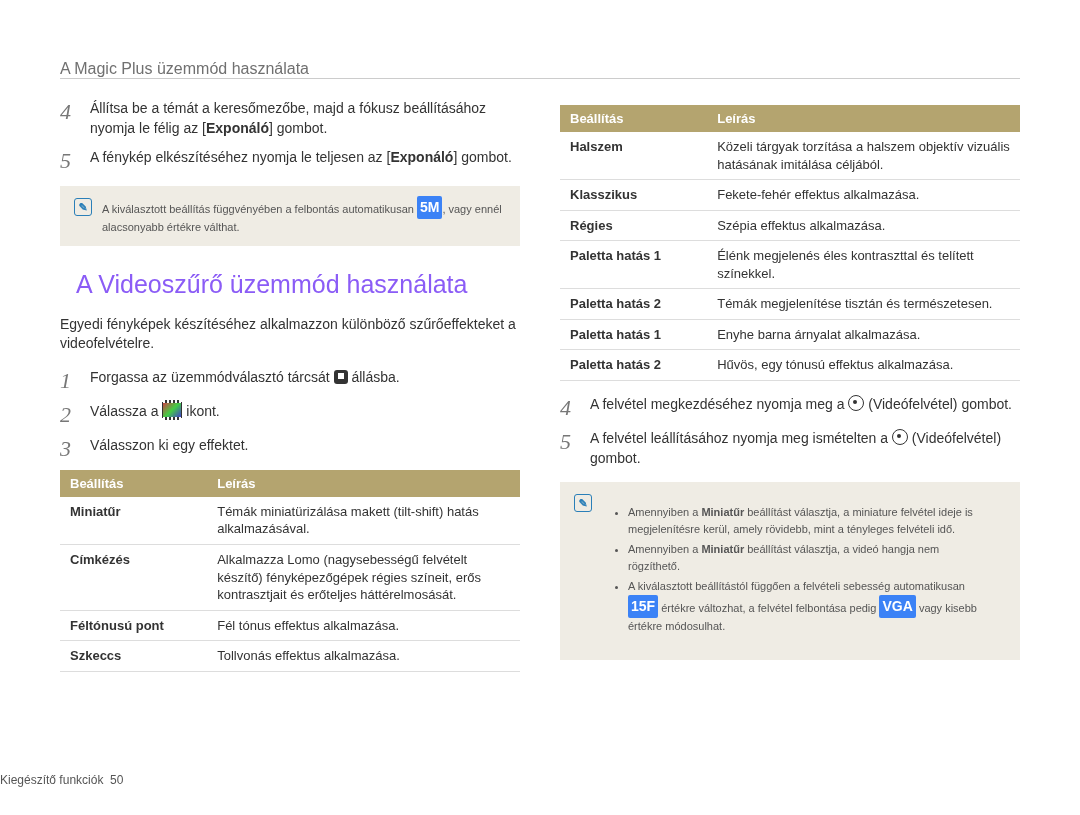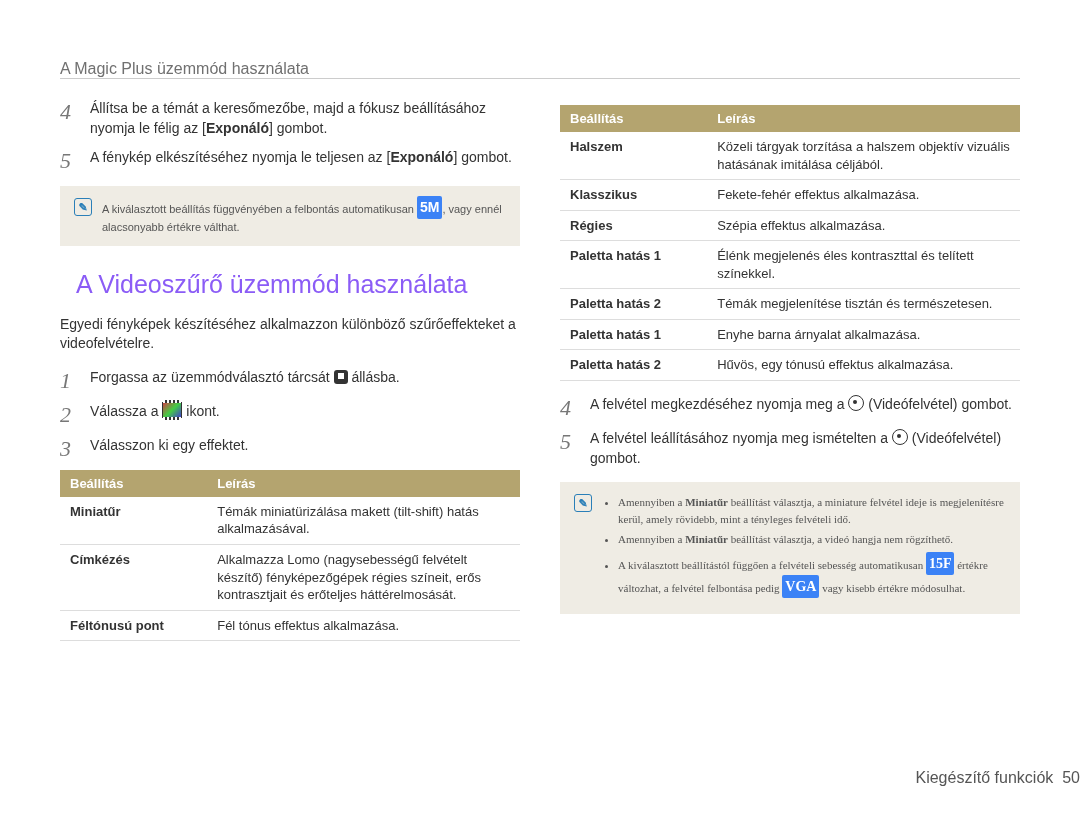--- a/index.html
+++ b/index.html
@@ -66,21 +66,21 @@
     border-radius: 3px;
     color: #2a7fb8;
     font-weight: bold;
     font-size: 11px;
     display: inline-flex;
     align-items: center;
     justify-content: center;
     flex-shrink: 0;
     margin-top: 2px;
   }
-  .note ul { margin: 2px; padding-left: 14px; font-family: Liberation Serif, serif; }
+  .note ul { margin: 12px; padding-left: 14px; }
   .note li { margin-bottom: 4px; }
   .section-title {
     color: #8b5cf6;
     font-size: 25px;
     margin: 24px 0 8px 16px;
     font-weight: normal;
   }
   .intro {
     font-size: 14px;
     line-height: 1.4;
@@ -156,22 +156,22 @@
     display:inline-block;
     background:#3b82f6;color:#fff;
     font-size:14px;font-weight:bold;
     padding:1px 3px;border-radius:2px;
     vertical-align:1px;
   }
   .footer {
     position:absolute;
     bottom:28px;
     left:0;right:0;
-    text-align:right;
-    font-size:16px;
+    text-align:left;
+    font-size:12px;
     color:#555;
   }
 </style>
 </head>
 <body>
 
 <div class="page">
   <div class="header">A Magic Plus üzemmód használata</div>
 
   <div class="columns">
@@ -223,20 +223,24 @@
               <td class="label">Miniatűr</td>
               <td>Témák miniatürizálása makett (tilt-shift) hatás alkalmazásával.</td>
             </tr>
             <tr>
               <td class="label">Címkézés</td>
               <td>Alkalmazza Lomo (nagysebességű felvételt készítő) fényképezőgépek régies színeit, erős kontrasztjait és erőteljes háttérelmosását.</td>
             </tr>
             <tr>
               <td class="label">Féltónusú pont</td>
               <td>Fél tónus effektus alkalmazása.</td>
+            </tr>
+            <tr>
+              <td class="label">Szkeccs</td>
+              <td>Tollvonás effektus alkalmazása.</td>
             </tr>
           </tbody>
       </table>
     </div>
 
     <div class="col">
       <table class="settings">
         <thead>
             <tr>
           <th>Beállítás</th>

